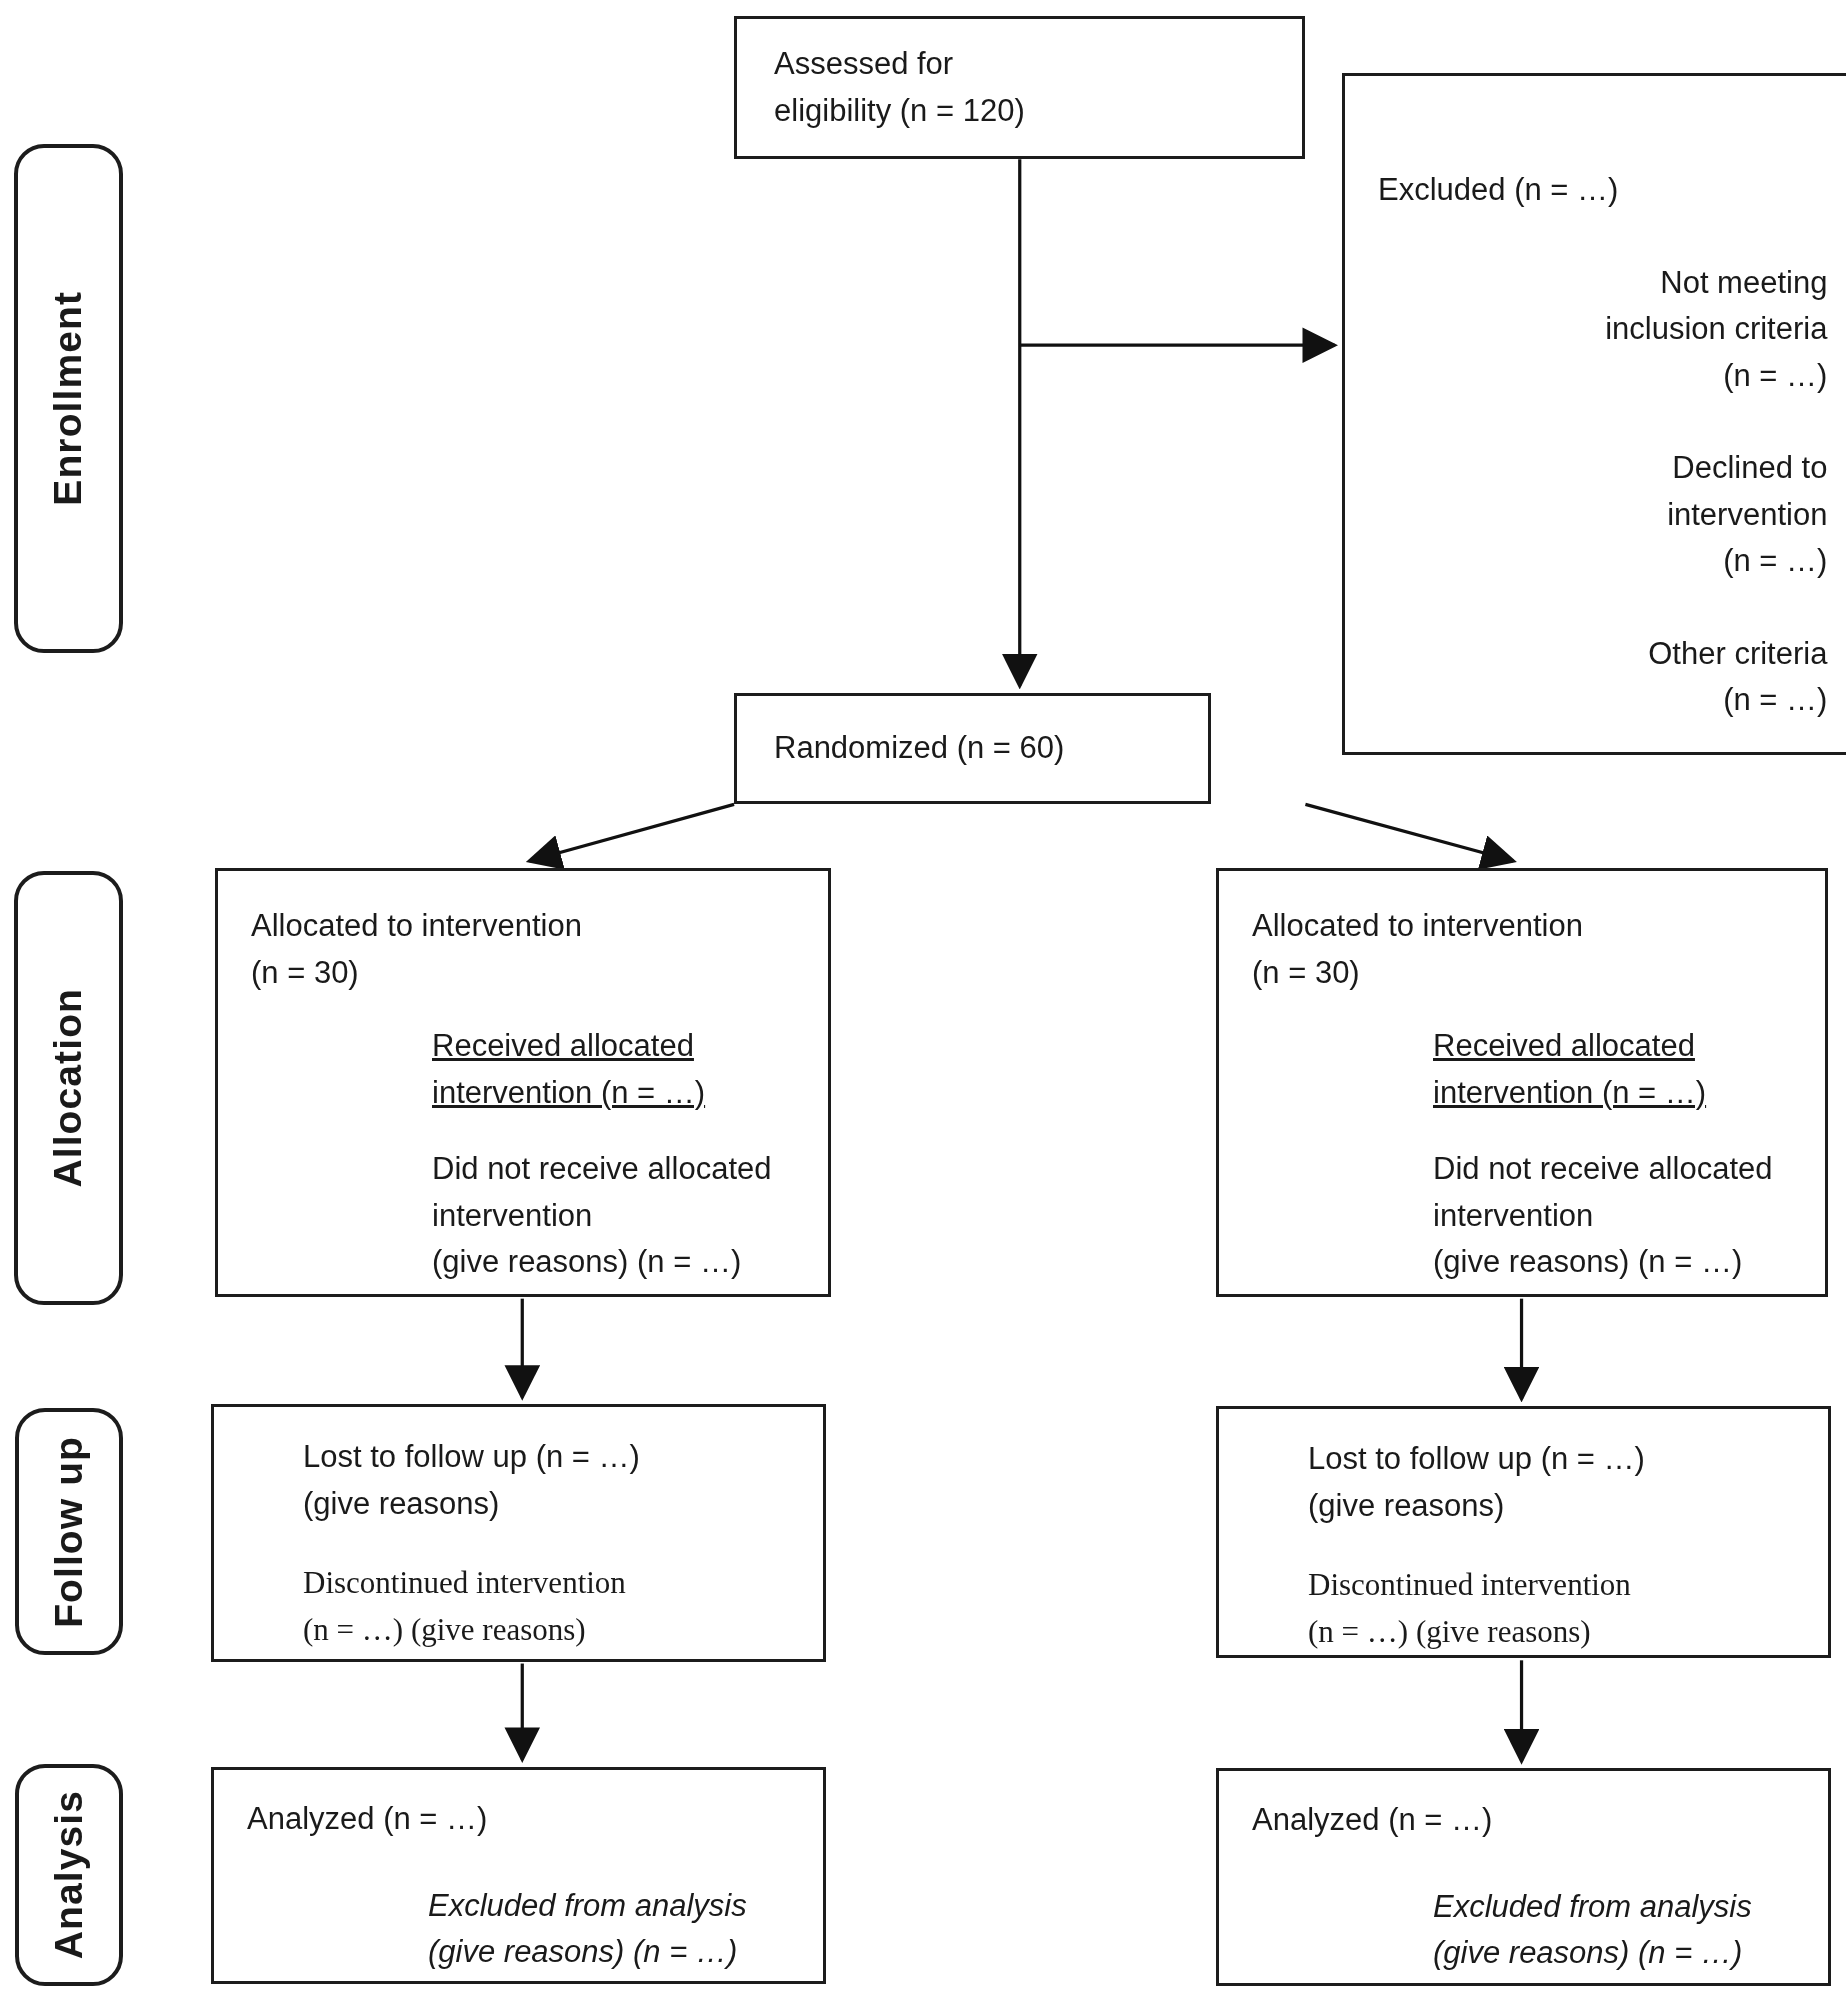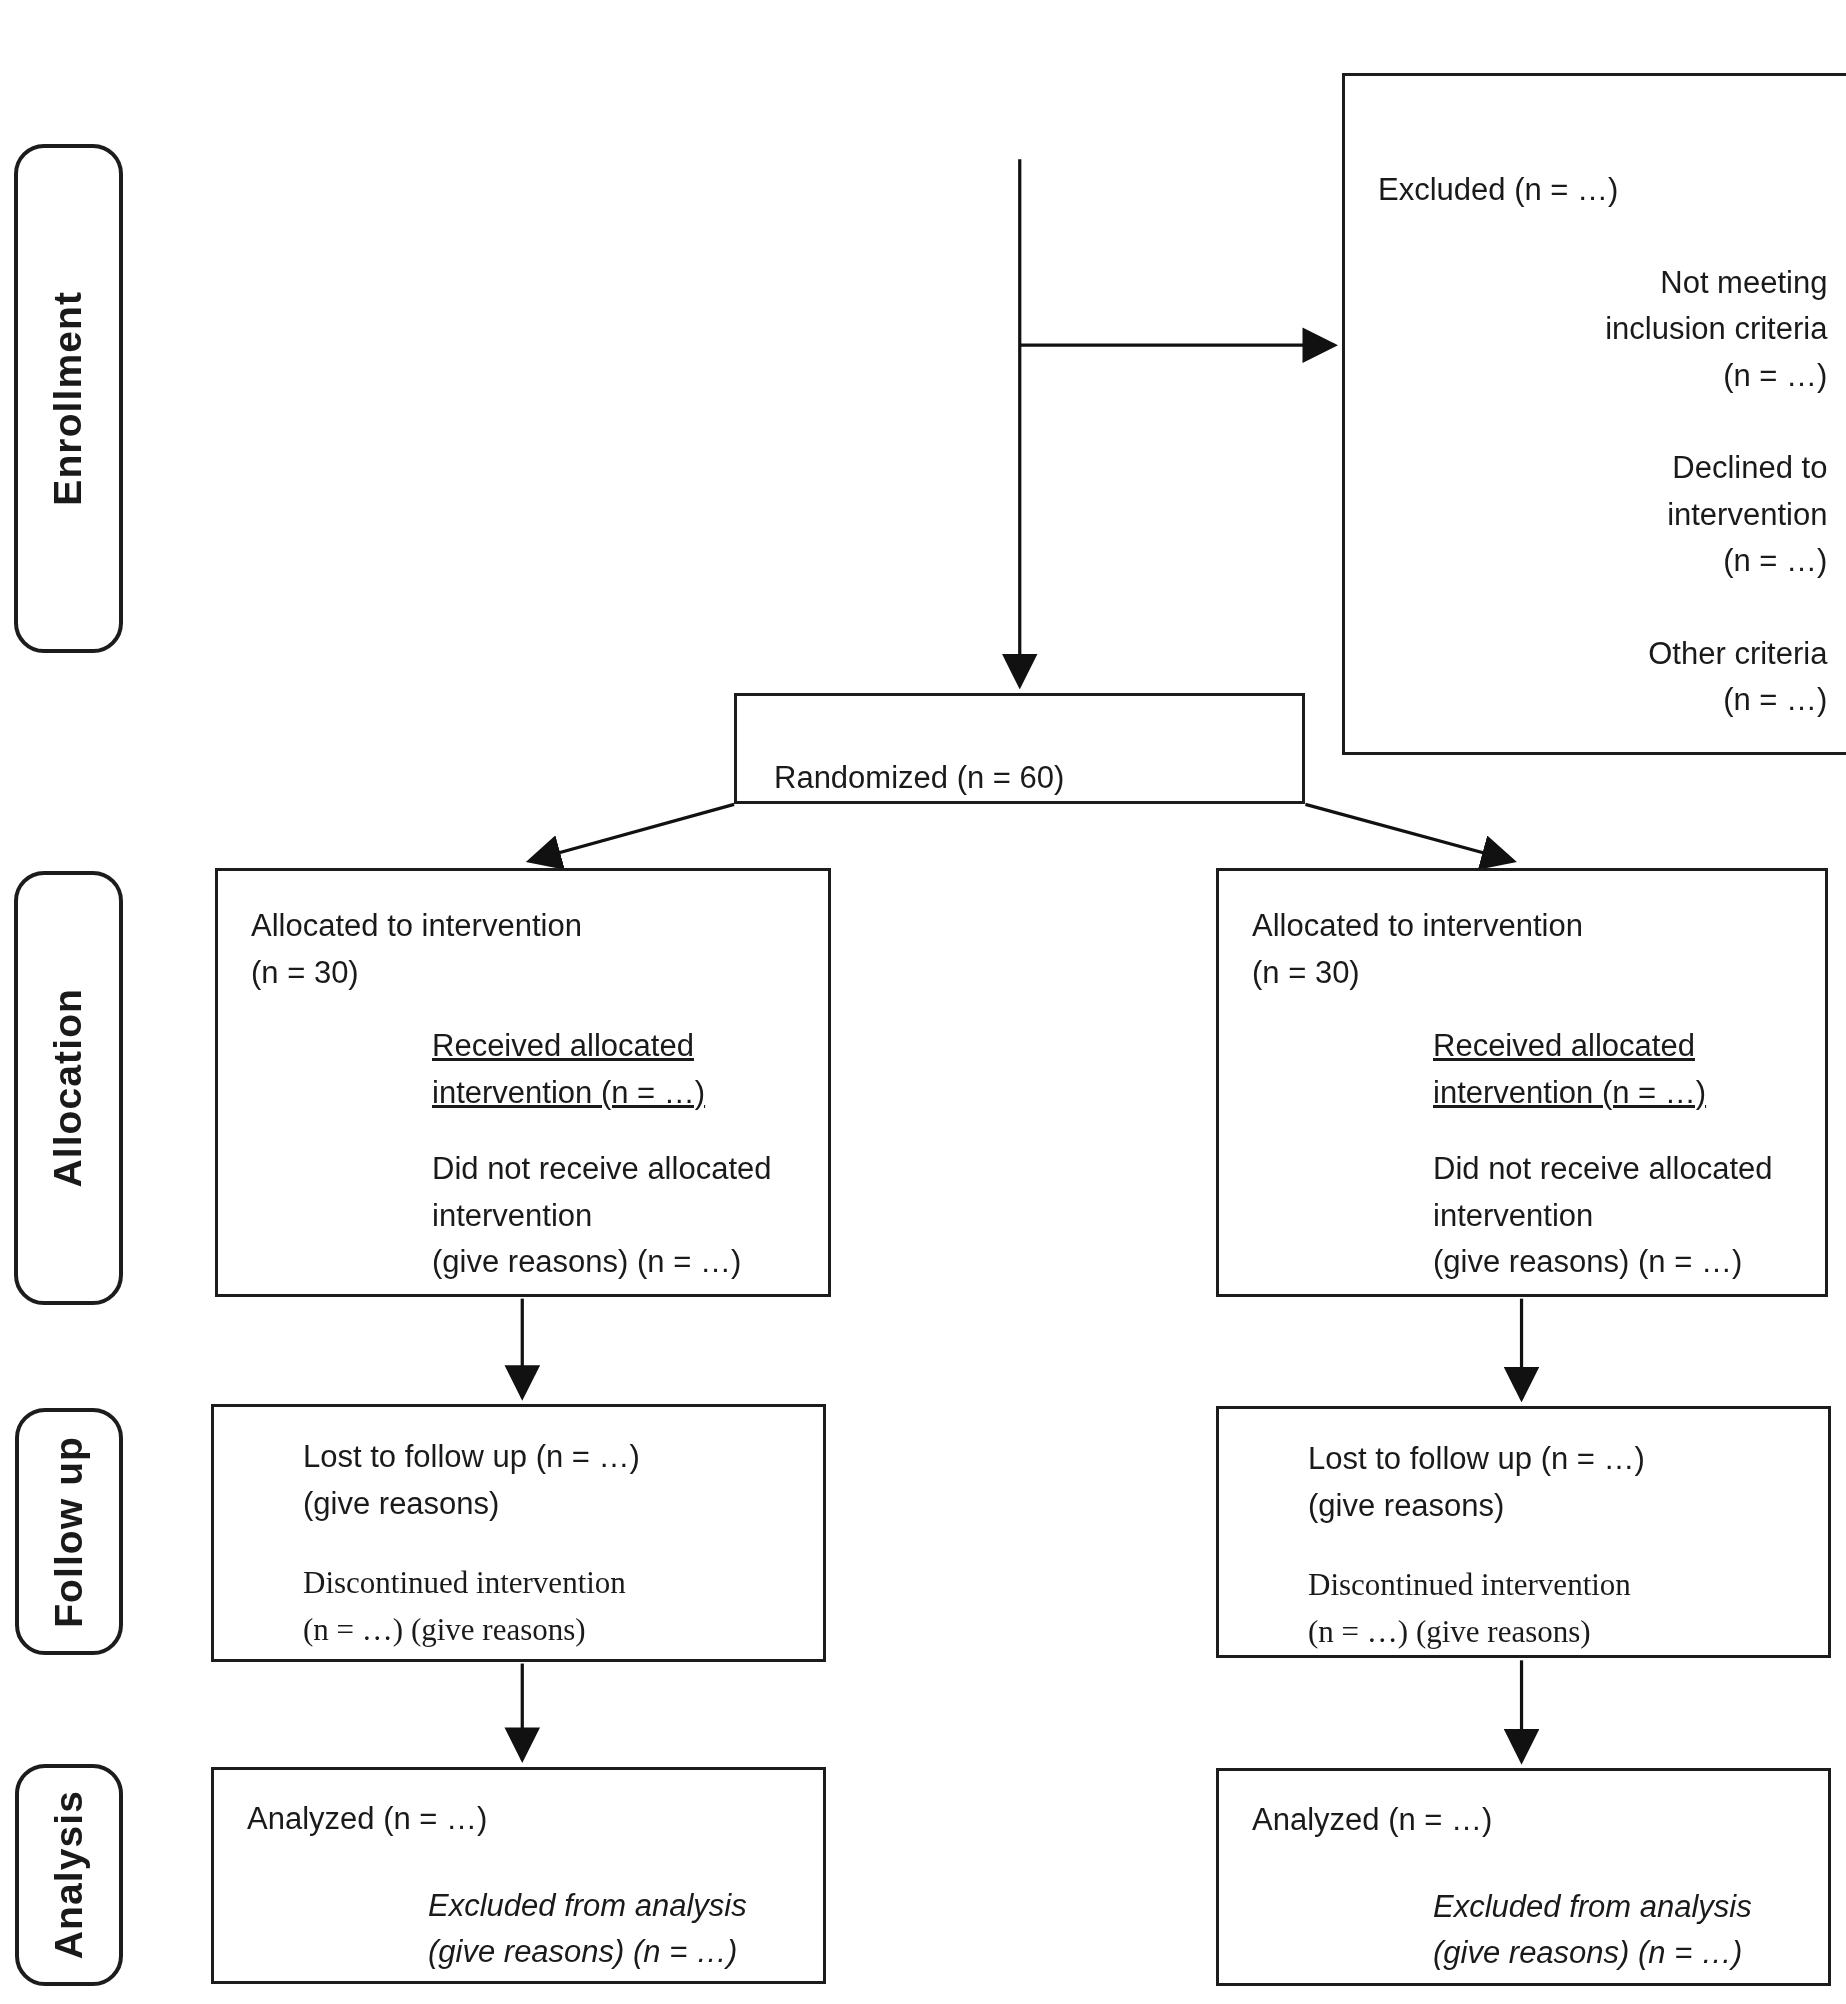--- a/index.html
+++ b/index.html
@@ -45,21 +45,21 @@
     writing-mode: vertical-rl;
     transform: rotate(180deg);
     font-weight: bold;
     font-size: 39px;
     letter-spacing: 1.1px;
     white-space: nowrap;
   }
   
   .assessed   { left: 734px; top: 16px;   width: 571px; height: 143px; padding-left: 37px; }
   .excluded   { left: 1342px; top: 73px;  width: 510px;  height: 682px; padding: 91px 21.6px 0 33px; }
-  .randomized { left: 734px; top: 693px; width: 571px; height: 111px; padding-left: 37px; justify-content: flex-end; }
+  .randomized { left: 734px; top: 693px; width: 477px; height: 111px; padding-left: 37px; }
   .alloc-l    { left: 215px;  top: 868px; width: 616px; height: 429px; padding: 32px 21.6px 0 33px; }
   .alloc-r    { left: 1216px; top: 868px; width: 612px; height: 429px; padding: 32px 21.6px 0 33px; }
   .fu-l       { left: 211px;  top: 1404px; width: 615px; height: 258px; padding: 27px 21.6px 0 89px; }
   .fu-r       { left: 1216px; top: 1406px; width: 615px; height: 252px; padding: 27px 21.6px 0 89px; }
   .an-l       { left: 211px;  top: 1767px; width: 615px; height: 217px; padding: 26px 21.6px 0 33px; }
   .an-r       { left: 1216px; top: 1768px; width: 615px; height: 218px; padding: 26px 21.6px 0 33px; }
   
   .stage-enrollment { left: 13.5px; top: 144px;  width: 109px; height: 509px; }
   .stage-allocation { left: 13.5px; top: 871px; width: 109px; height: 434px; }
   .stage-followup   { left: 15px; top: 1408px; width: 108px; height: 247px; }
@@ -102,20 +102,24 @@
   <div class="stage stage-allocation">
     <span>Allocation</span>
   </div>
   <div class="stage stage-followup">
     <span>Follow up</span>
   </div>
   <div class="stage stage-analysis">
     <span>Analysis</span>
   </div>
 
+  <div class="box assessed center-v">
+    <p>Assessed for
+eligibility (n = 120)</p>
+  </div>
 
   <div class="box excluded">
     <p>Excluded (n = …)</p>
     <p class="ind-ex mt85">Not meeting
 inclusion criteria
 (n = …)</p>
     <p class="ind-ex mt85">Declined to
 intervention
 (n = …)</p>
     <p class="ind-ex mt85">Other criteria

